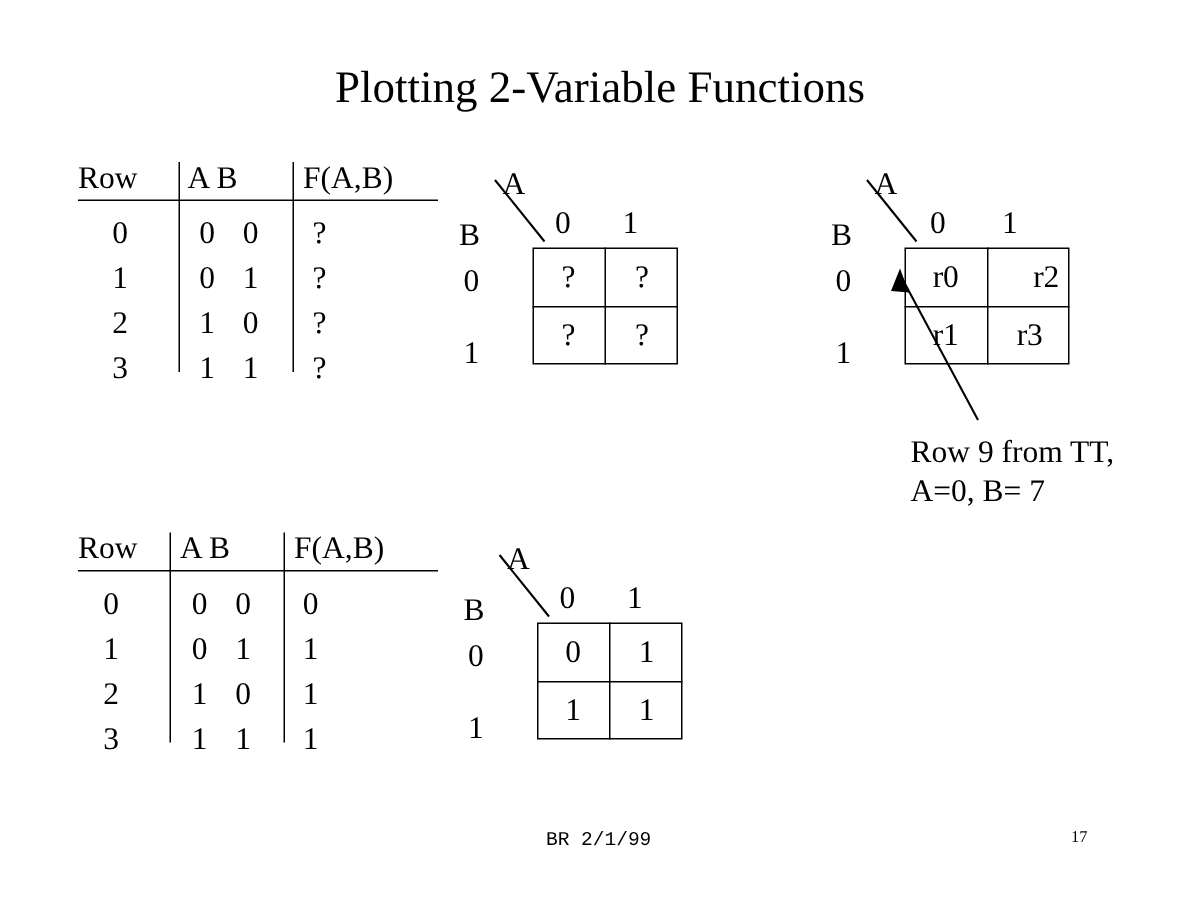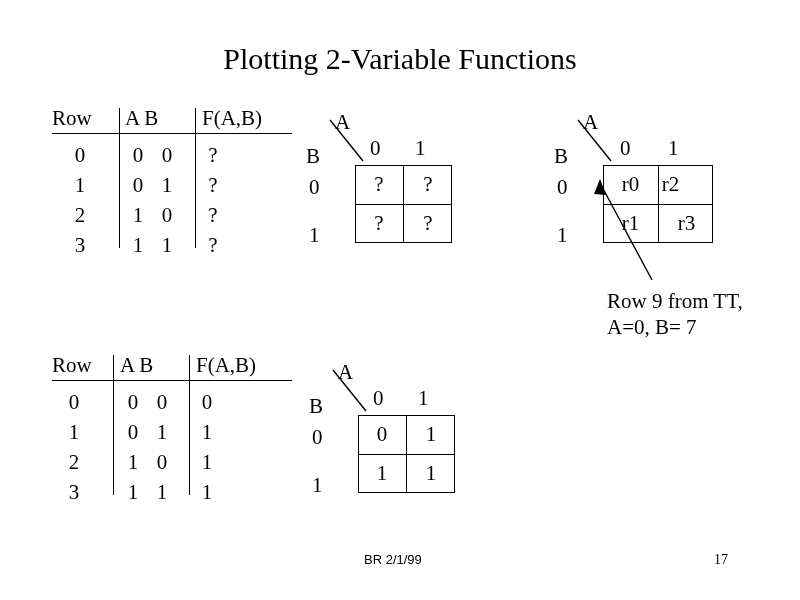--- a/index.html
+++ b/index.html
@@ -103,26 +103,26 @@
     white-space: nowrap;
   }
   .equation {
     position: absolute;
     font-size: 21px;
     white-space: nowrap;
   }
   .footer-date {
     position: absolute;
     font-size: 13px;
-    font-family: Liberation Sans, sans-serif;
+    font-family: Liberation Mono, monospace;
     white-space: nowrap;
   }
   .footer-page {
     position: absolute;
-    font-size: 14px;
+    font-size: 11px;
     font-family: "Liberation Serif", serif;
     white-space: nowrap;
   }
   svg { display: block; }
 </style>
 </head>
 <body>
 
 <div class="slide">
 
@@ -195,21 +195,21 @@
     <div class="lbl" style="left:80px;  top:26px;">0</div>
     <div class="lbl" style="left:128px; top:26px;">1</div>
     <div class="lbl" style="left:17px; top:65px;">0</div>
     <div class="lbl" style="left:17px; top:113px;">1</div>
 
     <div class="grid" style="left:63px; top:53px; width:110px; height:78px;"></div>
     <div class="gl-v" style="left:118px; top:53px; height:78px;"></div>
     <div class="gl-h" style="left:63px; top:92px; width:110px;"></div>
 
     <div class="kcell" style="left:63px;  top:62px; width:55px;">r0</div>
-    <div class="kcell" style="left:103px; top:62px; width:55px;">r2</div>
+    <div class="kcell" style="left:130px; top:62px; width:55px;">r2</div>
     <div class="kcell" style="left:63px;  top:101px; width:55px;">r1</div>
     <div class="kcell" style="left:119px; top:101px; width:55px;">r3</div>
   </div>
 
   <div style="position:absolute; left:580px; top:175px; width:110px; height:110px;">
     <svg width="110" height="110" viewBox="0 0 110 110">
       <line x1="20" y1="8" x2="72" y2="105" stroke="#000" stroke-width="1.4"></line>
       <polygon points="20,4 26,20 14,19" fill="#000"></polygon>
     </svg>
   </div>

